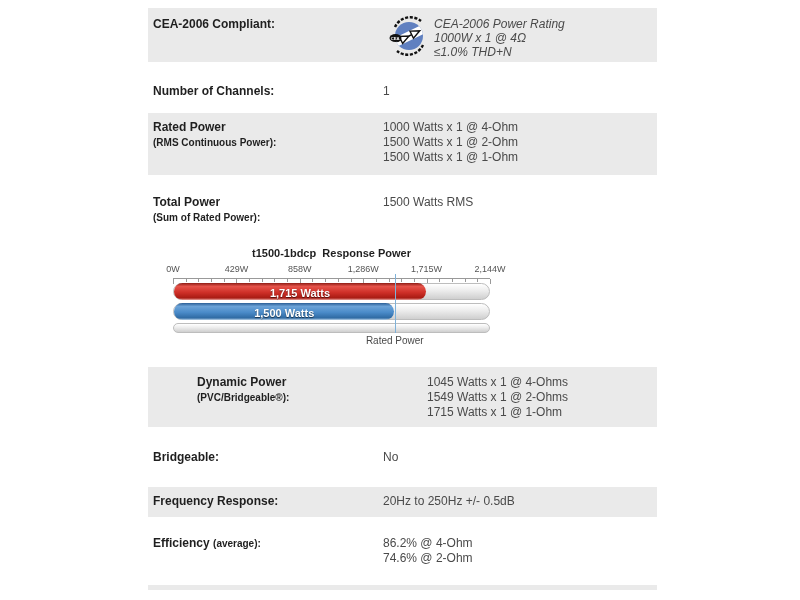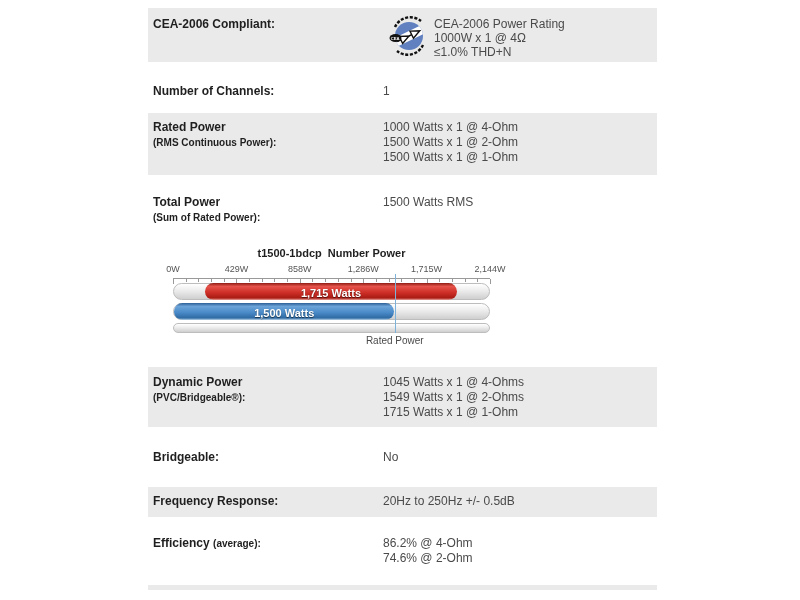--- a/index.html
+++ b/index.html
@@ -15,50 +15,50 @@
   .value-col{flex:1;min-width:0;}
   .lbl{font-size:12px;font-weight:bold;color:#1f1f1f;line-height:15px;}
   .sublbl{font-size:10px;font-weight:bold;color:#1f1f1f;line-height:15px;}
   .suffix{font-size:10px;font-weight:bold;color:#1f1f1f;}
   .val{font-size:12px;color:#4a4a4a;line-height:15px;}
   
   .r1{margin-top:8px;height:54px;padding-top:9px;}
   .r2{height:51px;padding-top:22px;}
   .r3{height:62px;padding-top:7px;}
   .r4{height:70px;padding-top:20px;}
-  .r5{height:60px;margin-top:5px;padding-top:8px;}
+  .r5{height:60px;margin-top:5px;padding-top:8px;padding-left:44px;}
   .r6{height:60px;padding-top:23px;}
   .r7{height:30px;padding-top:7px;}
   .r8{height:68px;padding-top:19px;}
   .r9{height:5px;}
   
   .cea-wrap{display:flex;align-items:flex-start;}
   .cea-badge{flex:none;margin:-2px 4px 0 5px;}
-  .cea-text .val{line-height:14px;}
+  .cea-text .val{line-height:14px;font-style:italic;}
   
   .chart{height:117px;position:relative;}
   .plot{position:absolute;left:25px;top:0;width:317px;height:117px;}
   .chart-title{position:absolute;left:0;top:2px;width:100%;text-align:center;
     font-size:11px;font-weight:bold;color:#1f1f1f;white-space:pre;}
   .tick-labels{position:absolute;left:0;top:19px;width:100%;height:11px;}
   .tick-label{position:absolute;top:0;transform:translateX(-50%);
     font-size:9px;color:#555;white-space:nowrap;}
   .axis{position:absolute;left:0;top:33px;width:100%;height:6px;border-top:1px solid #999;}
   .tick{position:absolute;top:0;width:1px;height:3px;background:#999;}
   .tick.major{height:5px;}
   .track{position:absolute;left:0;width:100%;height:17px;border:1px solid #bdbdbd;
     border-radius:9px;box-sizing:border-box;
     background:linear-gradient(180deg,#ffffff 0%,#ececec 45%,#cfcfcf 100%);}
   .track.t1{top:38px;} .track.t2{top:58px;}
   .track.t3{top:78px;height:10px;border-radius:5px;}
   .bar{position:absolute;left:0;top:-1px;height:17px;border-radius:9px;
     text-align:center;}
   .bar-label{font-size:11px;font-weight:bold;color:#ffffff;line-height:17px;
     text-shadow:0 1px 1px rgba(0,0,0,0.55);white-space:nowrap;}
-  .bar.red{background:linear-gradient(180deg,#8f1d15 0%,#e5534a 20%,#cf3028 55%,#a81b13 88%,#e9a49e 100%);margin-left:31px;}
+  .bar.red{background:linear-gradient(180deg,#8f1d15 0%,#e5534a 20%,#cf3028 55%,#a81b13 88%,#e9a49e 100%);}
   .bar.blue{background:linear-gradient(180deg,#2c5f96 0%,#6ca3d8 20%,#4a8bc9 55%,#2f6aa3 88%,#b9d3e9 100%);text-align:center;}
   .marker-line{position:absolute;top:29px;width:1px;height:59px;background:#7fb2d9;}
   .marker-label{position:absolute;top:90px;transform:translateX(-50%);
     font-size:10px;color:#4a4a4a;white-space:nowrap;}
 </style>
 </head>
 <body>
 
 <div class="content">
 
@@ -122,21 +122,21 @@
       <div class="lbl">Total Power</div>
       <div class="sublbl">(Sum of Rated Power):</div>
     </div>
     <div class="value-col">
       <div class="val">1500 Watts RMS</div>
     </div>
   </div>
 
   <div class="chart">
     <div class="plot">
-      <div class="chart-title">t1500-1bdcp  Number Power</div>
+      <div class="chart-title">t1500-1bdcp  Response Power</div>
       <div class="tick-labels">
           <span class="tick-label" style="left: 0%;">0W</span>
           <span class="tick-label" style="left: 20%;">429W</span>
           <span class="tick-label" style="left: 40%;">858W</span>
           <span class="tick-label" style="left: 60%;">1,286W</span>
           <span class="tick-label" style="left: 80%;">1,715W</span>
           <span class="tick-label" style="left: 100%;">2,144W</span>
         </div>
       <div class="axis">
           <div class="tick major" style="left: 0%;"></div>

